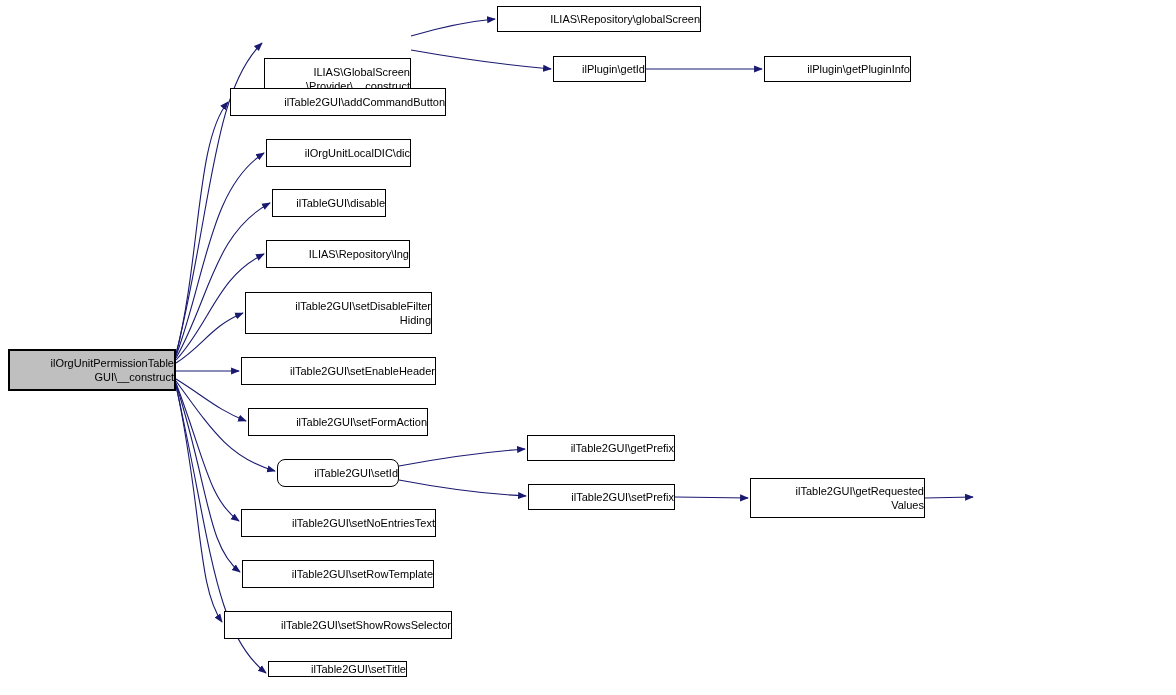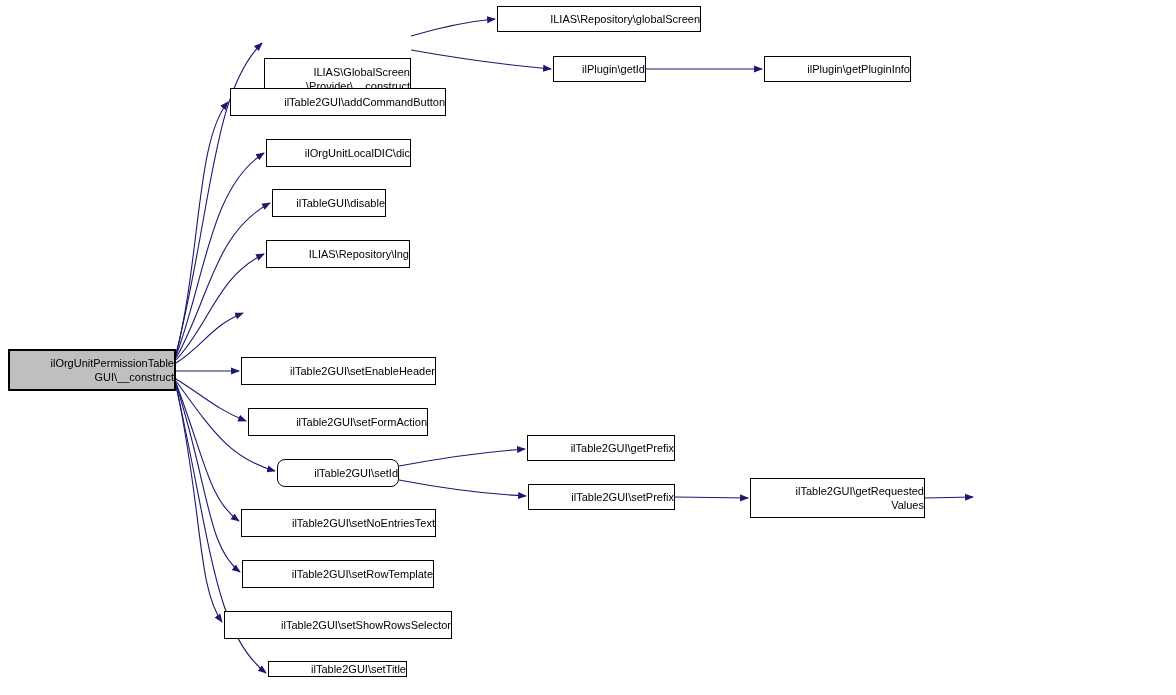--- a/index.html
+++ b/index.html
@@ -91,20 +91,24 @@
   </div>
 
   <div class="node" style="left:272px; top:189px; width:114px; height:28px;">
     <span>ilTableGUI\disable</span>
   </div>
 
   <div class="node" style="left:266px; top:240px; width:144px; height:28px;">
     <span>ILIAS\Repository\lng</span>
   </div>
 
+  <div class="node" style="left:245px; top:292px; width:187px; height:42px;">
+    <span>ilTable2GUI\setDisableFilter</span>
+    <span>Hiding</span>
+  </div>
 
   <div class="node" style="left:241px; top:357px; width:195px; height:28px;">
     <span>ilTable2GUI\setEnableHeader</span>
   </div>
 
   <div class="node" style="left:248px; top:408px; width:180px; height:28px;">
     <span>ilTable2GUI\setFormAction</span>
   </div>
 
   <div class="node" style="left:277px; top:459px; width:122px; height:28px;border-radius:8px;">

